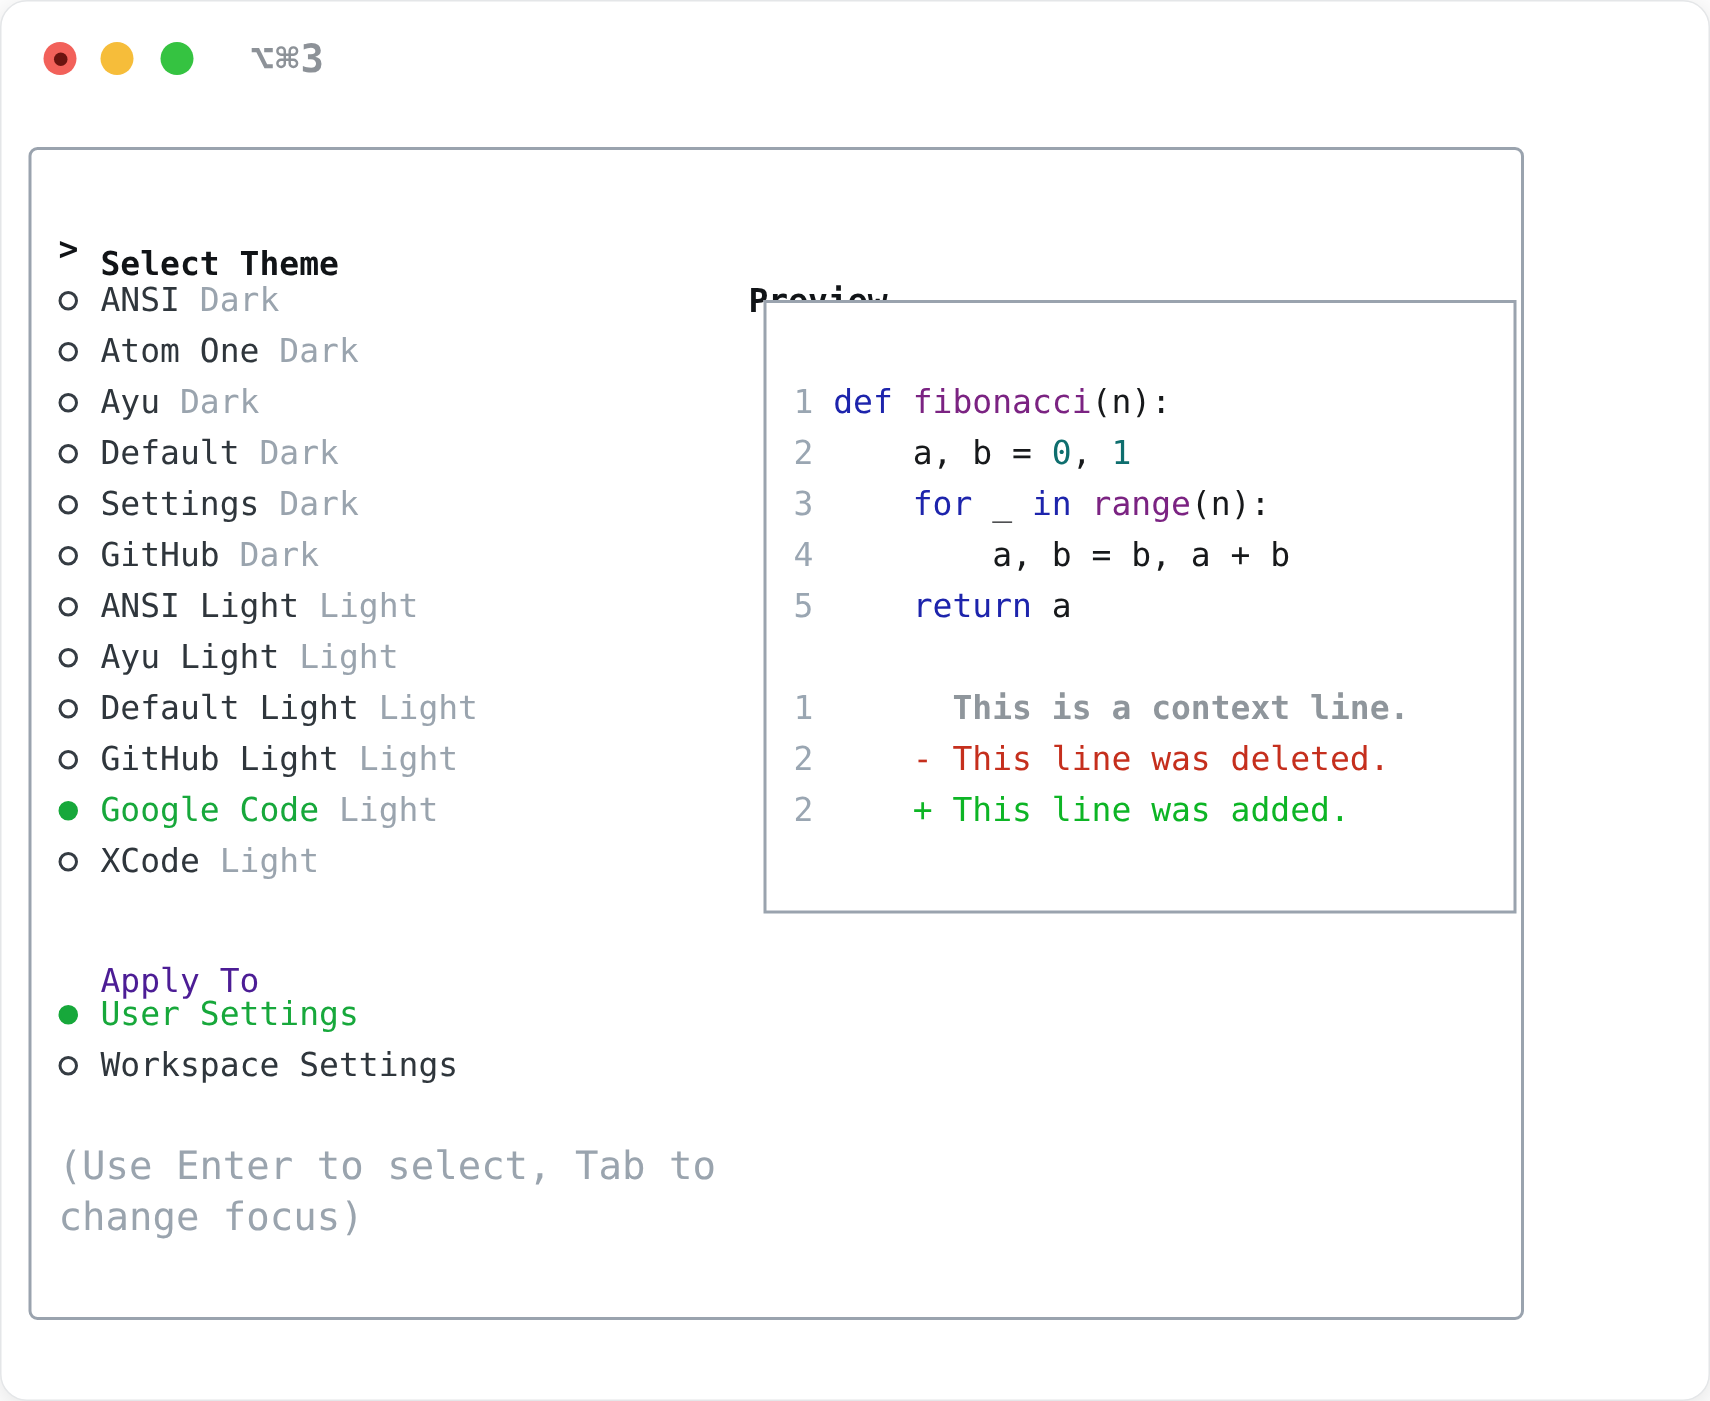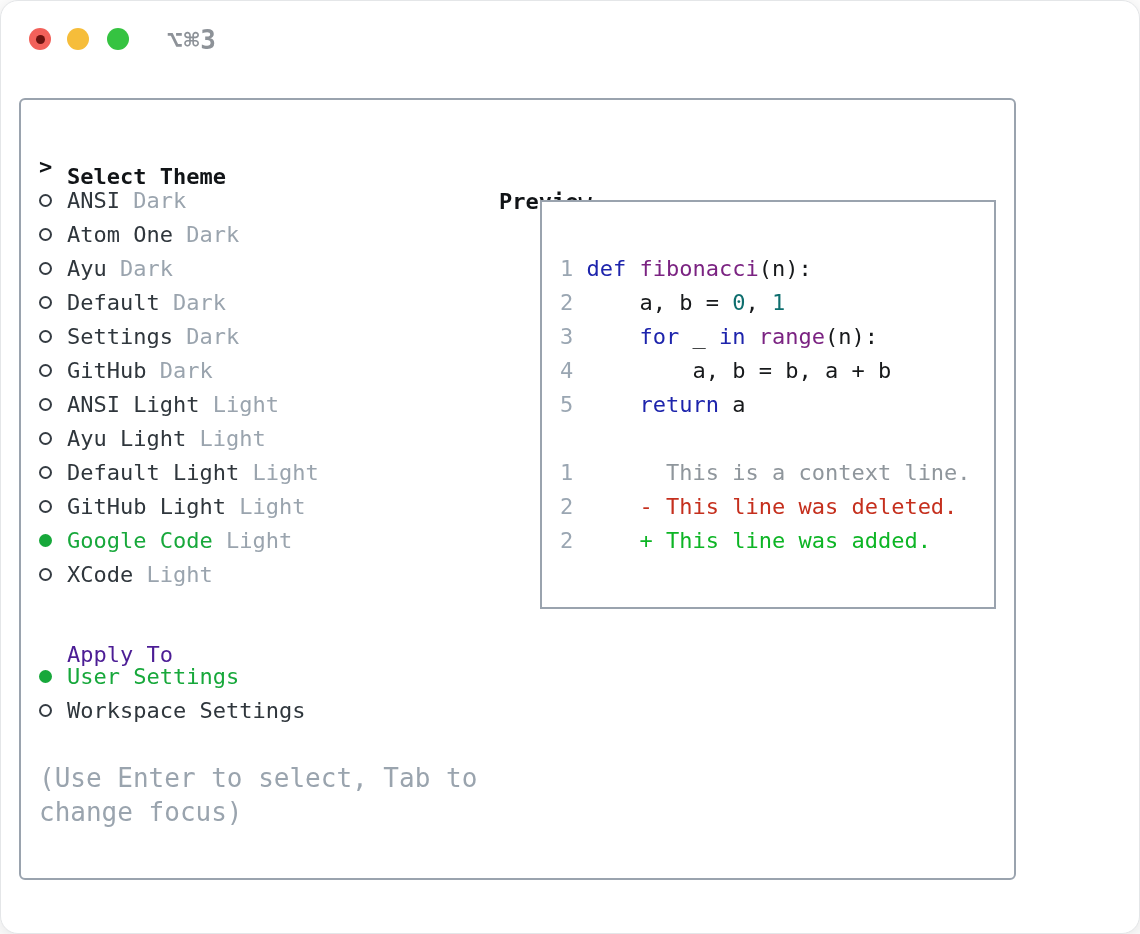--- a/index.html
+++ b/index.html
@@ -27,30 +27,30 @@
   .circle.filled{background:var(--accent-green);border-color:var(--accent-green);}
   .name{color:#2f363c;}
   .name.selected{color:var(--accent-green);}
   .variant{color:var(--muted-gray);}
   .apply-label{color:#4c1d95;margin-top:25px;}
   .spacer{height:34px;}
   .hint-row{height:34px;display:flex;align-items:center;font-size:26px;color:var(--muted-gray);white-space:pre;}
   
   .preview-title{position:absolute;left:478px;top:49px;height:34px;display:flex;align-items:center;
                  font-size:22px;font-weight:bold;color:#111417;margin-top:35px;}
-  .preview-box{position:absolute;left:488px;top:100px;width:456px;height:409px;box-sizing:border-box;
-               border:2px solid var(--border-gray);background:#fff;overflow:hidden;margin-left:31px;}
+  .preview-box{position:absolute;left:488px;top:100px;width:502px;height:409px;box-sizing:border-box;
+               border:2px solid var(--border-gray);background:#fff;overflow:hidden;}
   .preview-code{padding:50px 0 0 18px;}
   .code-line{height:34px;line-height:34px;font-size:22px;white-space:pre;}
   .tk-num{color:var(--line-number-gray);}
   .tk-kwd{color:var(--keyword-blue);}
   .tk-fn{color:var(--function-purple);}
   .tk-lit{color:var(--literal-teal);}
   .tk-pln{color:var(--plain-code);}
-  .tk-ctx{color:var(--context-gray);}
+  .tk-ctx{color:var(--context-gray);font-weight:bold;}
   .tk-del{color:var(--deleted-red);}
   .tk-add{color:var(--added-green);}
 </style>
 </head>
 <body>
 
 <div class="window">
 
   <div class="titlebar">
     <span class="light red">

